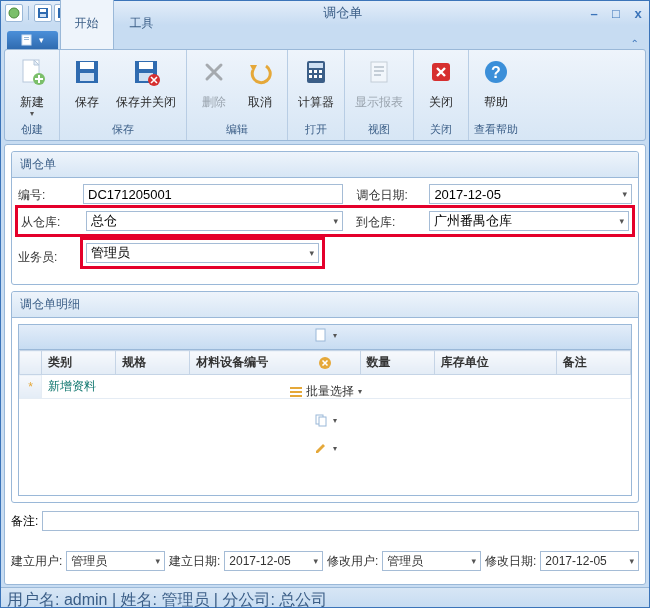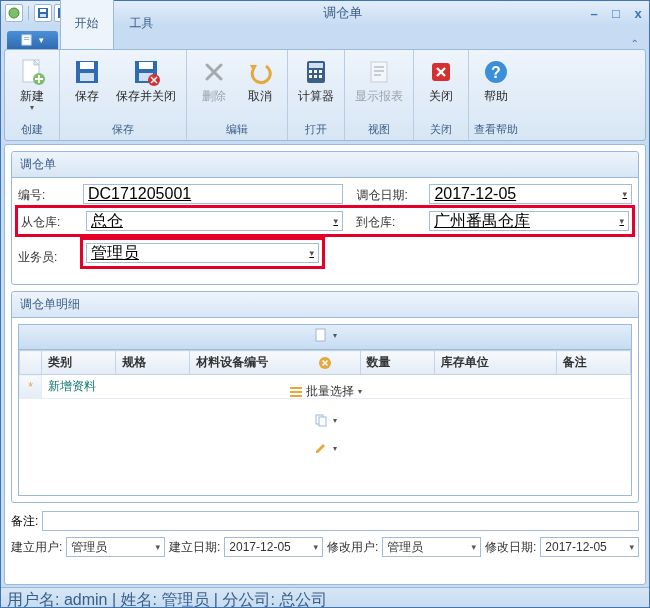--- a/index.html
+++ b/index.html
@@ -18,34 +18,34 @@
 .file-btn { background: linear-gradient(#4b8fd9,#2f6bb0); color: #fff; border-radius: 3px 3px 0 0; padding: 3px 14px; font-size: 12px; display: flex; align-items: center; gap: 4px; }
 .tab { padding: 17px 14px; font-size: 12px; color: #3b5e87; border-radius: 3px 3px 0 0; cursor: pointer; }
 .tab.active { background: #eef4fb; border: 1px solid #9ab8d8; border-bottom: none; }
 .ribbon-collapse { margin-left: auto; margin-right: 10px; color: #3b74b9; font-size: 10px; cursor: pointer; }
 
 .ribbon { height: 92px; background: linear-gradient(#eef4fb,#d7e6f5); border: 1px solid #9ab8d8; margin: 0 3px; border-radius: 3px; display: flex; }
 .rgroup { display: flex; flex-direction: column; align-items: center; border-right: 1px solid #b8cde4; padding: 2px 4px; }
 .rgroup-body { flex: 1; display: flex; align-items: flex-start; gap: 0; }
 .rbtn { display: flex; flex-direction: column; align-items: center; justify-content: flex-start; padding: 4px 6px; border-radius: 3px; cursor: pointer; min-width: 46px; }
 .rbtn-icon { width: 32px; height: 32px; display: flex; align-items: center; justify-content: center; font-size: 22px; }
-.rbtn-label { font-size: 12px; color: #2b2b2b; margin-top: 2px; text-align: right; line-height: 1.1; }
+.rbtn-label { font-size: 12px; color: #2b2b2b; margin-top: 8px; text-align: right; line-height: 1.1; }
 .rbtn.disabled .rbtn-label { color: #9aa4ae; }
 .rbtn.disabled .rbtn-icon { opacity: .45; }
 .rgroup-title { font-size: 11px; color: #3b5e87; padding-bottom: 1px; text-align: center; width: 100%; }
 
 .content { position: absolute; left: 3px; right: 3px; top: 143px; bottom: 22px; background: #fff; border: 1px solid #9ab8d8; border-radius: 3px; padding: 6px; overflow: hidden; }
 
 .panel { border: 1px solid #9ab8d8; border-radius: 3px; margin-bottom: 6px; }
 .panel-title { background: linear-gradient(#eef4fb,#d7e6f5); color: #3b5e87; font-size: 12px; padding: 4px 8px; border-bottom: 1px solid #9ab8d8; border-radius: 3px 3px 0 0; }
 .panel-body { padding: 6px 6px; }
 
 .form-row { display: flex; align-items: flex-end; gap: 13px; margin-bottom: 4px; }
 .flabel { width: 52px; font-size: 12px; color: #333; text-align: left; }
-.finput { flex: 1; height: 20px; border: 1px solid #a5bcd6; background: #fff; font-size: 16px; padding: 0 4px; display: flex; align-items: center; justify-content: space-between; text-decoration: underline; }
+.finput { flex: 1; height: 20px; border: 1px solid #a5bcd6; background: #fff; font-size: 13px; padding: 0 4px; display: flex; align-items: center; justify-content: space-between; }
 .finput.date::after, .finput.combo::after { content: "▾"; color: #555; font-size: 9px; }
 .redbox { border: 3px solid #e4002b; padding: 3px; margin: -3px; }
 
 .detail-toolbar { height: 26px; background: linear-gradient(#e3edf9,#c7dcf2); border: 1px solid #9ab8d8; display: flex; align-items: center; padding: 0 4px; gap: 4px; font-size: 12px; color: #333; flex-direction: column; }
 .dtbtn { display: flex; align-items: center; gap: 2px; padding: 2px 4px; cursor: pointer; border-radius: 2px; }
 .dticon { width: 16px; height: 16px; display: flex; align-items: center; justify-content: center; font-size: 12px; }
 .dtdrop::after { content: "▾"; font-size: 8px; margin-left: 2px; color: #555; }
 
 .grid { border: 1px solid #9ab8d8; border-top: none; height: 146px; overflow: hidden; background: #fff; }
 .grid table { width: 100%; border-collapse: collapse; font-size: 12px; }
@@ -55,21 +55,21 @@
 .addrow td:first-child { background: linear-gradient(#f7f9fc,#e3ecf6); text-align: center; color: #e5a839; }
 .addrow .addtext { color: #0f766e; }
 
 .bottom-form { display: flex; align-items: center; gap: 4px; font-size: 12px; color: #333; }
 .bottom-form .flabel2 { white-space: nowrap; }
 .bottom-form .finput2 { height: 20px; border: 1px solid #a5bcd6; background: #fff; padding: 0 4px; display: flex; align-items: center; justify-content: space-between; flex: 1; min-width: 60px; }
 .bottom-form .finput2.date::after, .bottom-form .finput2.combo::after { content: "▾"; color: #555; font-size: 9px; }
 
 .statusbar { position: absolute; left: 0; right: 0; bottom: 0; height: 20px; background: linear-gradient(#d7e6f5,#c7dcf2); border-top: 1px solid #9ab8d8; font-size: 16px; color: #3b5e87; padding: 2px 6px; }
 
-.remark-row { display:flex; align-items:center; gap:4px; margin: 8px 0 6px; }
+.remark-row { display:flex; align-items:center; gap:4px; margin: 8px 0 20px; }
 .remark-row .finput { flex:1; }
 
 svg { display: block; }
 </style>
 </head>
 <body>
 
 <div class="window">
 
   <div class="titlebar">

